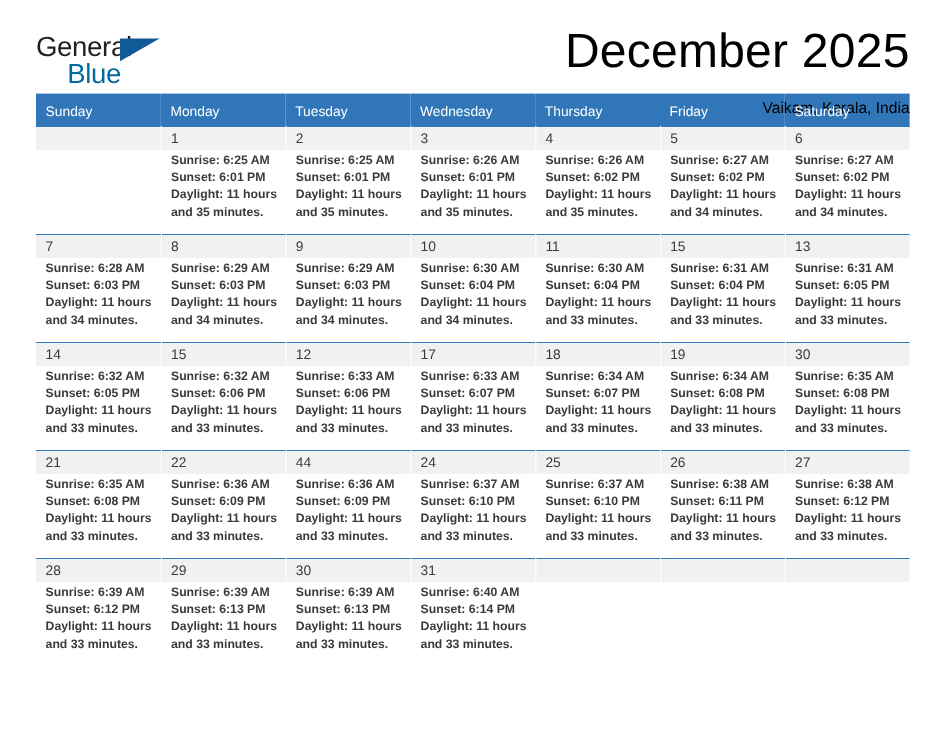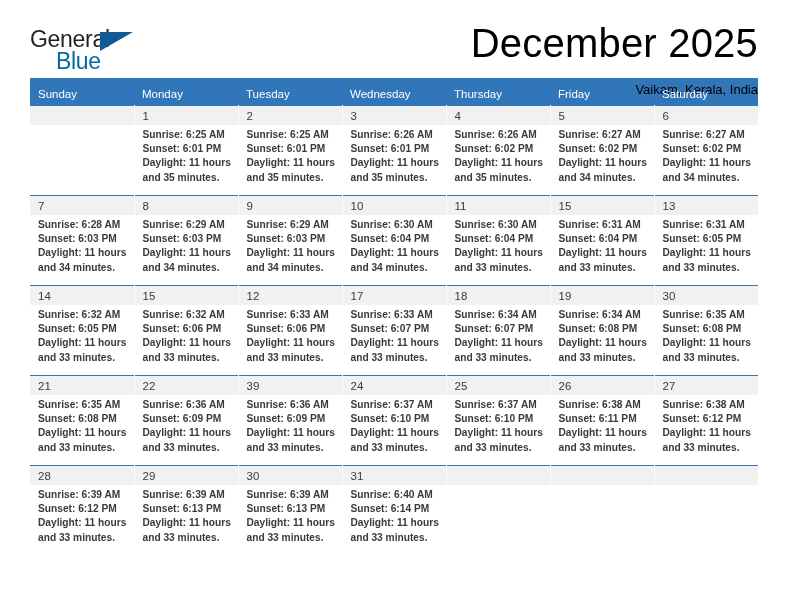--- a/index.html
+++ b/index.html
@@ -354,21 +354,21 @@
           </td>
           <td class="">
             <span class="daynum">22</span>
             <div class="info">
               <div>Sunrise: 6:36 AM</div>
               <div>Sunset: 6:09 PM</div>
               <div class="daylight-wrap">Daylight: 11 hours and 33 minutes.</div>
             </div>
           </td>
           <td class="">
-            <span class="daynum">39</span>
+            <span class="daynum">44</span>
             <div class="info">
               <div>Sunrise: 6:36 AM</div>
               <div>Sunset: 6:09 PM</div>
               <div class="daylight-wrap">Daylight: 11 hours and 33 minutes.</div>
             </div>
           </td>
           <td class="">
             <span class="daynum">24</span>
             <div class="info">
               <div>Sunrise: 6:37 AM</div>

